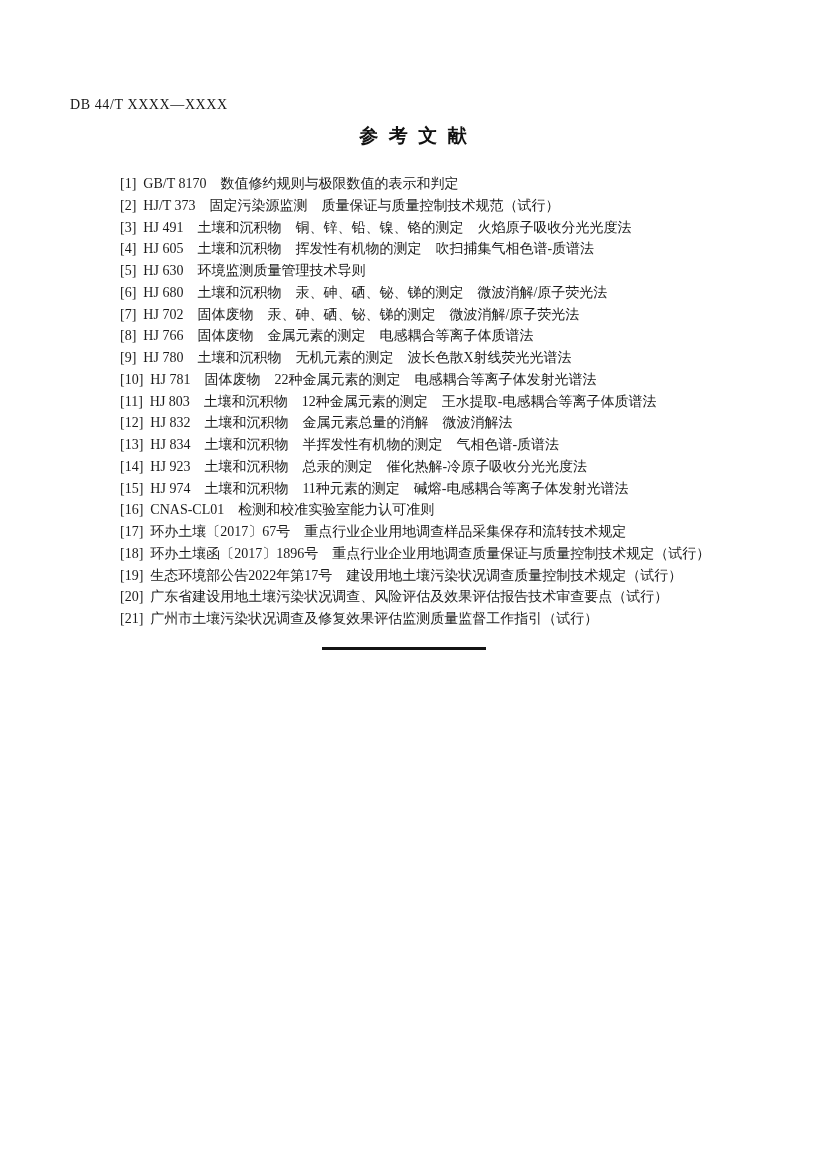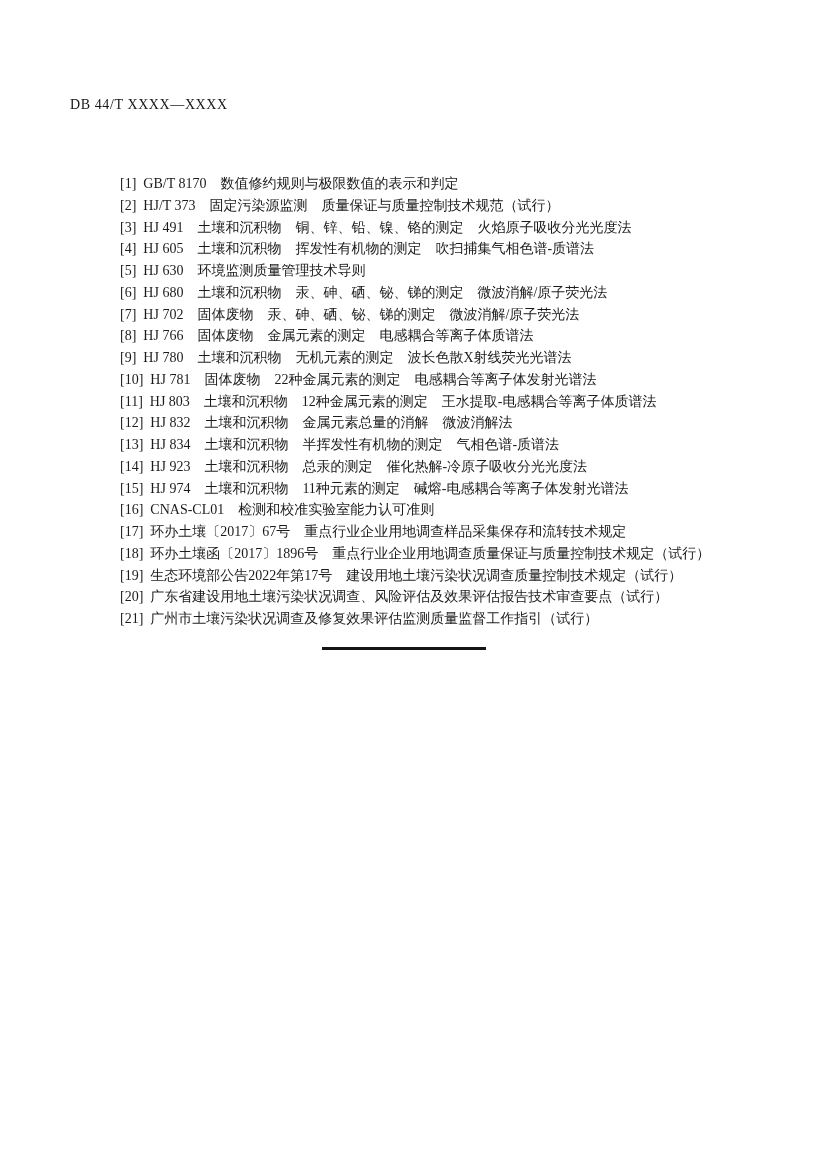--- a/index.html
+++ b/index.html
@@ -71,19 +71,20 @@
     font-size: 12px;
     color: #222222;
   }
 </style>
 </head>
 <body>
 
 <div class="page">
   <div class="doc-header">DB 44/T XXXX—XXXX</div>
 
+  <h1 class="doc-title">参  考  文  献</h1>
 
   <ol class="ref-list" id="refList"><li class="ref-item">[1]  GB/T 8170　数值修约规则与极限数值的表示和判定</li><li class="ref-item">[2]  HJ/T 373　固定污染源监测　质量保证与质量控制技术规范（试行）</li><li class="ref-item">[3]  HJ 491　土壤和沉积物　铜、锌、铅、镍、铬的测定　火焰原子吸收分光光度法</li><li class="ref-item">[4]  HJ 605　土壤和沉积物　挥发性有机物的测定　吹扫捕集气相色谱-质谱法</li><li class="ref-item">[5]  HJ 630　环境监测质量管理技术导则</li><li class="ref-item">[6]  HJ 680　土壤和沉积物　汞、砷、硒、铋、锑的测定　微波消解/原子荧光法</li><li class="ref-item">[7]  HJ 702　固体废物　汞、砷、硒、铋、锑的测定　微波消解/原子荧光法</li><li class="ref-item">[8]  HJ 766　固体废物　金属元素的测定　电感耦合等离子体质谱法</li><li class="ref-item">[9]  HJ 780　土壤和沉积物　无机元素的测定　波长色散X射线荧光光谱法</li><li class="ref-item">[10]  HJ 781　固体废物　22种金属元素的测定　电感耦合等离子体发射光谱法</li><li class="ref-item">[11]  HJ 803　土壤和沉积物　12种金属元素的测定　王水提取-电感耦合等离子体质谱法</li><li class="ref-item">[12]  HJ 832　土壤和沉积物　金属元素总量的消解　微波消解法</li><li class="ref-item">[13]  HJ 834　土壤和沉积物　半挥发性有机物的测定　气相色谱-质谱法</li><li class="ref-item">[14]  HJ 923　土壤和沉积物　总汞的测定　催化热解-冷原子吸收分光光度法</li><li class="ref-item">[15]  HJ 974　土壤和沉积物　11种元素的测定　碱熔-电感耦合等离子体发射光谱法</li><li class="ref-item">[16]  CNAS-CL01　检测和校准实验室能力认可准则</li><li class="ref-item">[17]  环办土壤〔2017〕67号　重点行业企业用地调查样品采集保存和流转技术规定</li><li class="ref-item">[18]  环办土壤函〔2017〕1896号　重点行业企业用地调查质量保证与质量控制技术规定（试行）</li><li class="ref-item">[19]  生态环境部公告2022年第17号　建设用地土壤污染状况调查质量控制技术规定（试行）</li><li class="ref-item">[20]  广东省建设用地土壤污染状况调查、风险评估及效果评估报告技术审查要点（试行）</li><li class="ref-item">[21]  广州市土壤污染状况调查及修复效果评估监测质量监督工作指引（试行）</li></ol>
 
   <div class="end-rule"></div>
 
   <div class="page-number">18</div>
 </div>
 
 </body></html>

